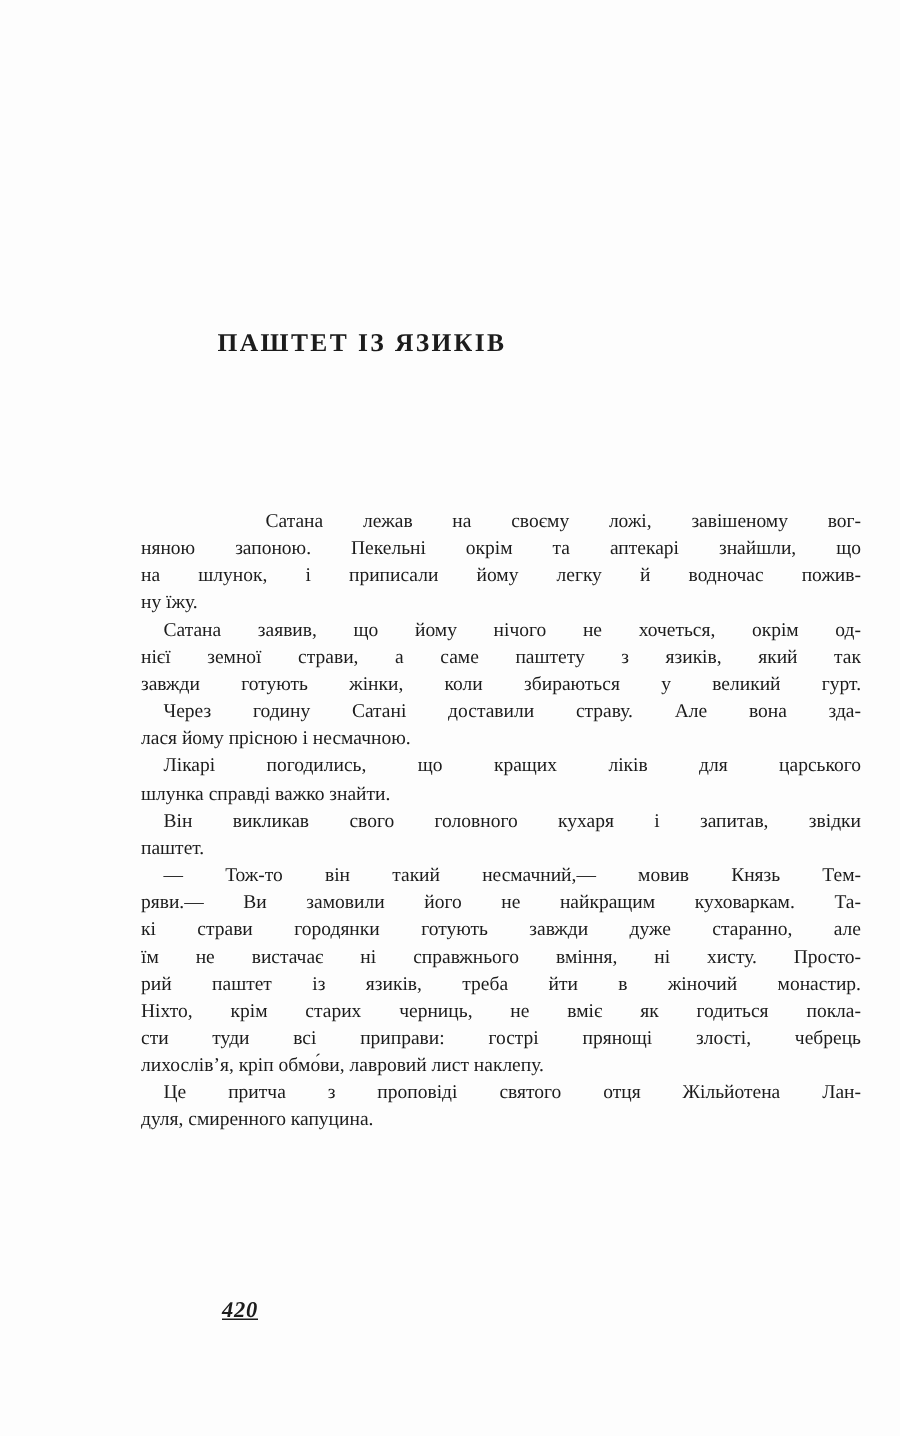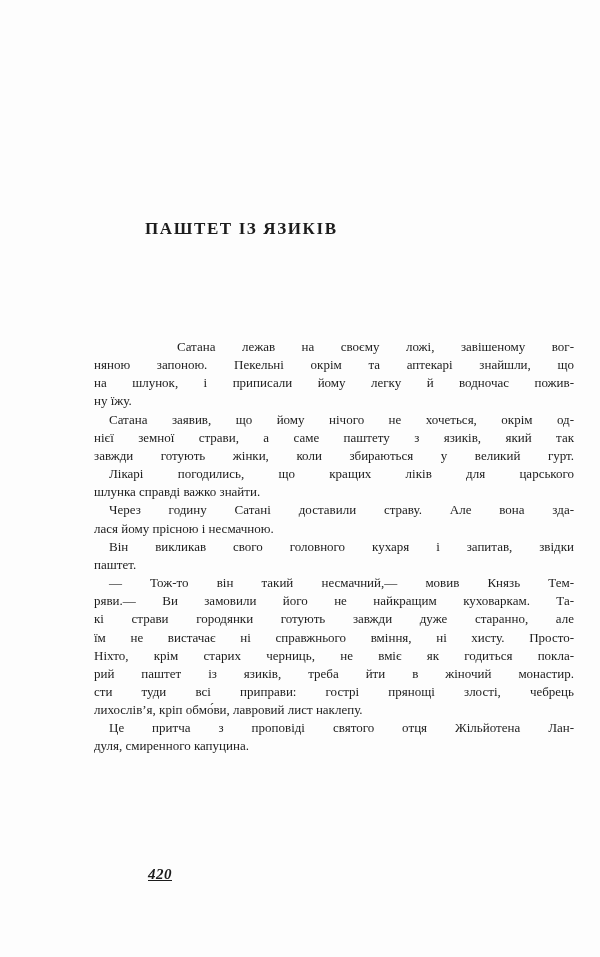--- a/index.html
+++ b/index.html
@@ -80,38 +80,38 @@
         <div class="line fill">няною запоною. Пекельні окрім та аптекарі знайшли, що</div>
         <div class="line fill">на шлунок, і приписали йому легку й водночас пожив-</div>
         <div class="line">ну їжу.</div>
       </div>
       <div class="paragraph">
         <div class="line first fill">Сатана заявив, що йому нічого не хочеться, окрім од-</div>
         <div class="line fill">нієї земної страви, а саме паштету з язиків, який так</div>
         <div class="line fill">завжди готують жінки, коли збираються у великий гурт.</div>
       </div>
       <div class="paragraph">
+        <div class="line first fill">Через годину Сатані доставили страву. Але вона зда-</div>
+        <div class="line">лася йому прісною і несмачною.</div>
+      </div>
+      <div class="paragraph">
         <div class="line first fill">Лікарі погодились, що кращих ліків для царського</div>
         <div class="line">шлунка справді важко знайти.</div>
-      </div>
-      <div class="paragraph">
-        <div class="line first fill">Через годину Сатані доставили страву. Але вона зда-</div>
-        <div class="line">лася йому прісною і несмачною.</div>
       </div>
       <div class="paragraph">
         <div class="line first fill">Він викликав свого головного кухаря і запитав, звідки</div>
         <div class="line">паштет.</div>
       </div>
       <div class="paragraph">
         <div class="line first fill">— Тож-то він такий несмачний,— мовив Князь Тем-</div>
         <div class="line fill">ряви.— Ви замовили його не найкращим куховаркам. Та-</div>
         <div class="line fill">кі страви городянки готують завжди дуже старанно, але</div>
         <div class="line fill">їм не вистачає ні справжнього вміння, ні хисту. Просто-</div>
+        <div class="line fill">рий паштет із язиків, треба йти в жіночий монастир.</div>
         <div class="line fill">Ніхто, крім старих черниць, не вміє як годиться покла-</div>
-        <div class="line fill">рий паштет із язиків, треба йти в жіночий монастир.</div>
         <div class="line fill">сти туди всі приправи: гострі прянощі злості, чебрець</div>
         <div class="line">лихослів’я, кріп обмо́ви, лавровий лист наклепу.</div>
       </div>
       <div class="paragraph">
         <div class="line first fill">Це притча з проповіді святого отця Жільйотена Лан-</div>
         <div class="line">дуля, смиренного капуцина.</div>
       </div>
     </div>
 
   <div class="page-number">420</div>

